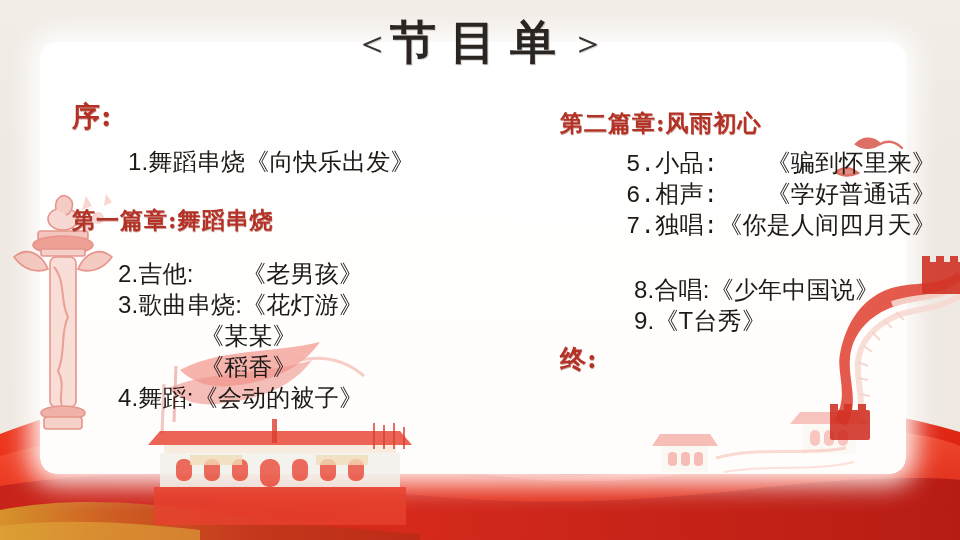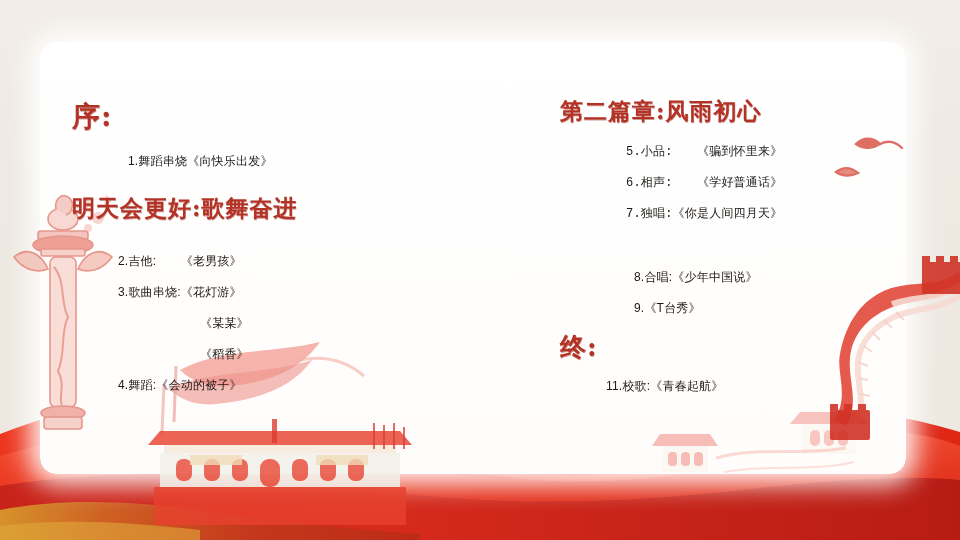--- a/index.html
+++ b/index.html
@@ -70,28 +70,28 @@
   .col-right{left:560px;top:96px;width:360px;}
 
   
   .sec-head{
     font-family:"DejaVu Serif","Liberation Serif",serif;
     font-weight:700;
     color:#b33225;
     text-shadow:.5px .5px 0 rgba(140,30,20,.45);
     white-space:nowrap;
   }
-  .sec-head.big{font-size:23px;letter-spacing:1px;}
+  .sec-head.big{font-size:23px;letter-spacing:1px;margin-top:12px;}
   .sec-head.xu{font-size:28px;letter-spacing:1px;}
   .sec-head.zhong{font-size:26px;letter-spacing:1px;}
 
   
   .line{
     font-family:"Liberation Sans","DejaVu Sans",sans-serif;
-    font-size:12px;color:#1d1a18;white-space:nowrap;font-weight:500;
+    font-size:24px;color:#1d1a18;white-space:nowrap;font-weight:500;
     letter-spacing:.2px;
   }
 
   .gap-xs{height:6px;}
   .gap-s{height:10px;}
   .gap-m{height:16px;}
   .gap-l{height:22px;}
   .indent-2{padding-left:56px;}
   .indent-3{padding-left:66px;font-family:Liberation Mono, monospace;}
   .indent-4{padding-left:128px;}
@@ -260,29 +260,34 @@
   </svg>
 
   <svg class="art birds" viewBox="0 0 100 90">
     <g fill="none" stroke="#d9574a" stroke-width="2.4" stroke-linecap="round">
       <path d="M26,26 C34,18 44,20 50,26 C44,30 34,32 26,26 Z" fill="#d9574a"></path>
       <path d="M50,26 C58,22 66,24 72,30"></path>
       <path d="M6,54 C14,48 22,50 28,55 C22,58 13,59 6,54 Z" fill="#e0786a"></path>
     </g>
   </svg>
 
+  <div class="title-wrap">
+    <span class="title">
+      <span class="bracket">＜</span><span>节目单</span><span class="bracket">＞</span>
+    </span>
+  </div>
 
   <div class="col col-left">
 
     <div class="sec-head xu">序:</div>
     <div class="gap-s"></div>
     <div class="line row-h indent-2">1.舞蹈串烧《向快乐出发》</div>
 
     <div class="gap-m"></div>
-    <div class="sec-head big">明天会更好:歌舞奋进</div>
+    <div class="sec-head big">第一篇章:舞蹈串烧</div>
     <div class="gap-l"></div>
 
     <div class="line row-h indent-5">2.吉他:　　《老男孩》</div>
     <div class="line row-h indent-5">3.歌曲串烧:《花灯游》</div>
     <div class="line row-h indent-4">《某某》</div>
     <div class="line row-h indent-4">《稻香》</div>
     <div class="line row-h indent-5">4.舞蹈:《会动的被子》</div>
   </div>
 
   <div class="col col-right">
@@ -294,16 +299,15 @@
     <div class="line row-h indent-3">7.独唱:《你是人间四月天》</div>
 
     <div class="gap-l"></div>
     <div class="gap-s"></div>
     <div class="line row-h indent-6">8.合唱:《少年中国说》</div>
     <div class="line row-h indent-6">9.《T台秀》</div>
 
     <div class="gap-xs"></div>
     <div class="sec-head zhong">终:</div>
     <div class="gap-xs"></div>
-    <div class="line row-h indent-5">11.校歌:《青春起航》</div>
   </div>
 
 </div>
 
 </body></html>

